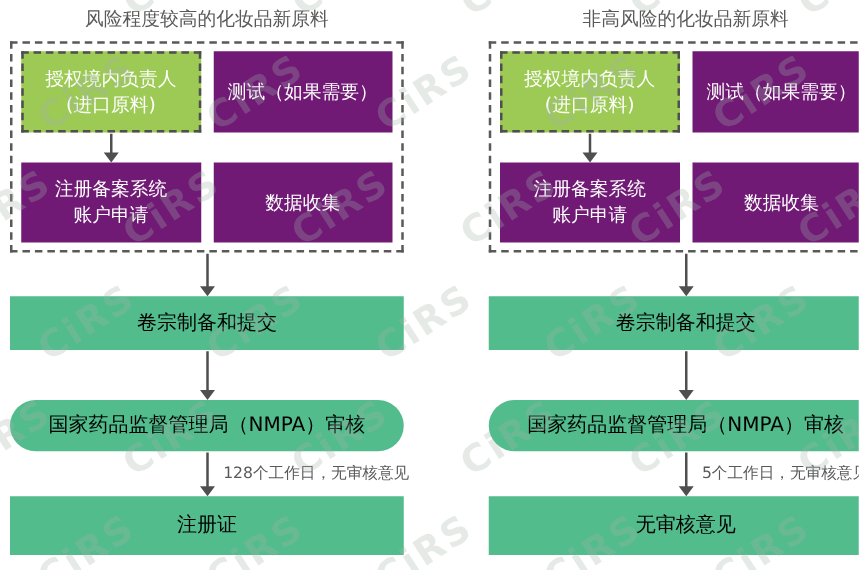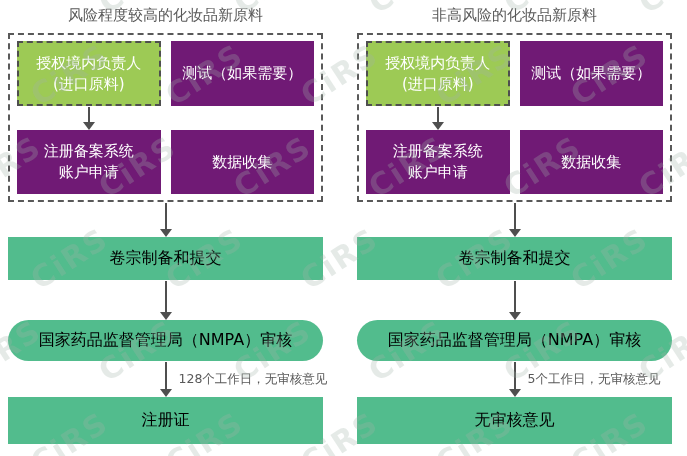--- a/index.html
+++ b/index.html
@@ -2,21 +2,21 @@
 <html><head>
 <meta charset="utf-8">
 <style>
   * { box-sizing: border-box; }
   html, body { margin: 0; padding: 0; }
   body {
     width: 687px; height: 456px; position: relative; overflow: hidden;
     background: #ffffff;
     font-family: "DejaVu Sans", "Liberation Sans", sans-serif;
   }
-  .canvas { position: absolute; inset: 0; display: flex; gap: 34px; padding: 4px 7px 12px 8px; }
+  .canvas { position: absolute; inset: 0; display: flex; gap: 68px; padding: 4px 7px 12px 8px; }
   .column { flex: 0 0 315px; width: 315px; display: flex; flex-direction: column; }
 
   .col-title {
     height: 22px; line-height: 22px; text-align: center;
     font-size: 15px; color: #595959; margin-bottom: 7px;
   }
 
   .dashed-container {
     border: 2px dashed #595959; padding: 6px 7px;
     display: grid; grid-template-columns: 1fr 1fr;

